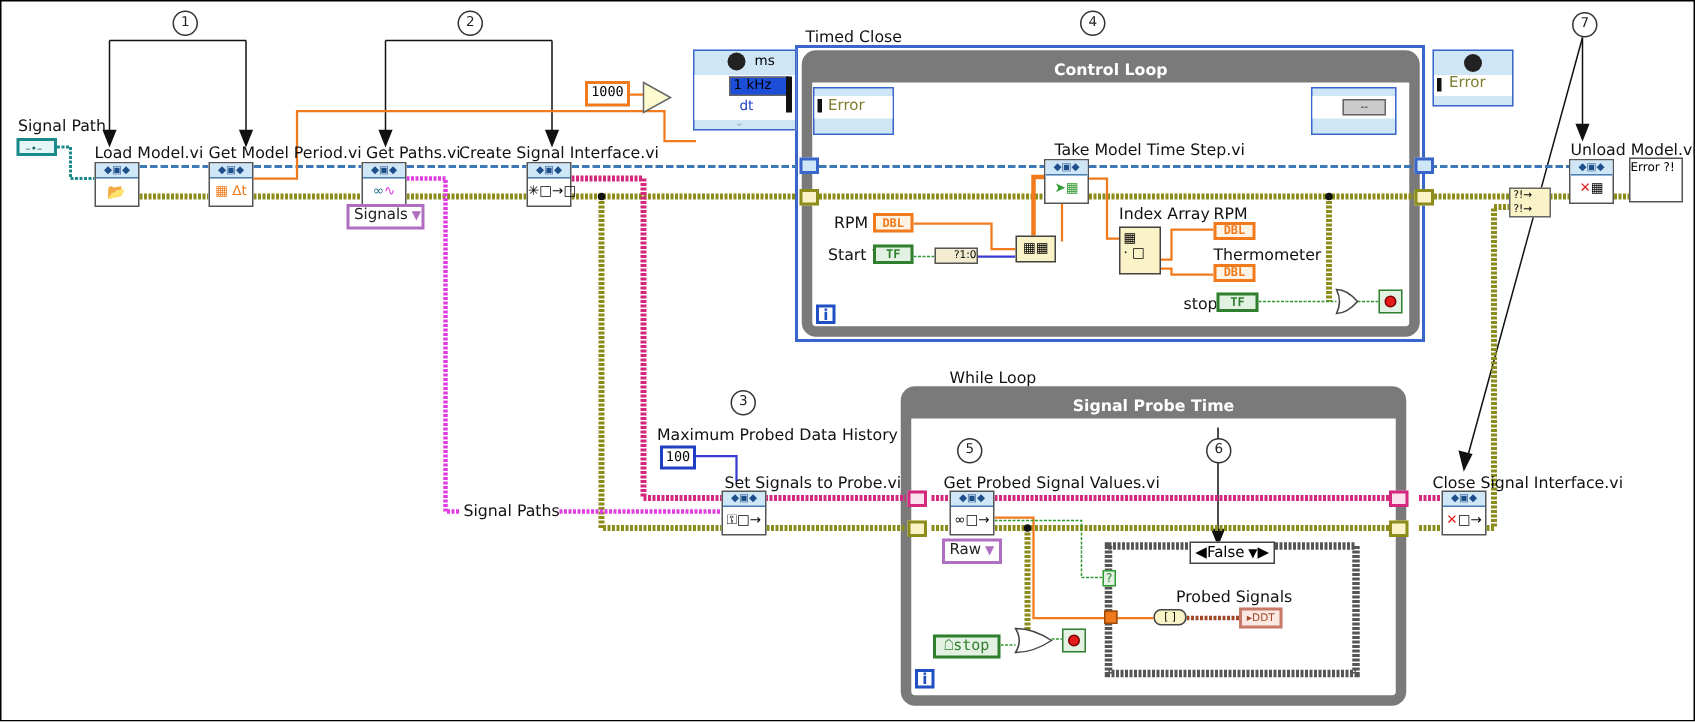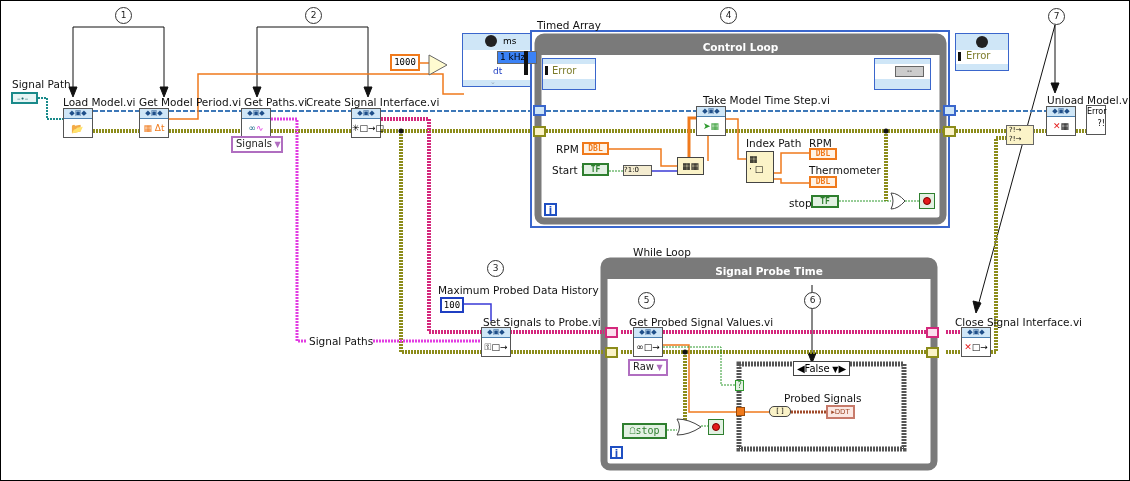--- a/index.html
+++ b/index.html
@@ -166,36 +166,36 @@
       <div class="top">◆▣◆</div>
       <div class="body" style="font-size:9px">∞□→</div>
     </div>
 <div class="vi" style="left:960px;top:326px">
       <div class="top">◆▣◆</div>
       <div class="body" style="font-size:9px"><span style="color:#e41b1b">✕</span>□→</div>
     </div>
 
 <div class="node" style="left:1005px;top:124px;width:28px;height:20px;border:1px solid #666;background:#fbf3c8;font-size:7px;line-height:9px;padding-left:2px">?!→<br>?!→</div>
 
-<div class="node" style="left:1085px;top:104px;width:20px;height:30px;border:1px solid #555;font-size:8px;text-align:right;line-height:12px"><span>Error ?!</span></div>
+<div class="node" style="left:1085px;top:104px;width:36px;height:30px;border:1px solid #555;font-size:8px;text-align:left;line-height:12px"><span>Error ?!</span></div>
 
 <div class="ring" style="left:230px;top:135px;width:52px;height:17px"><span>Signals</span><span style="color:#b06ec0;font-size:8px"> ▼</span></div>
 <div class="ring" style="left:627px;top:358px;width:40px;height:17px"><span>Raw</span><span style="color:#b06ec0;font-size:8px"> ▼</span></div>
 
 <div class="const" style="left:389px;top:53px;width:30px;height:17px;border-color:#f07a1c;line-height:13px">1000</div>
 <div class="const" style="left:439px;top:296px;width:24px;height:16px;border-color:#1f3fc2;line-height:12px">100</div>
 <div class="lbl" style="left:437px;top:283px">Maximum Probed Data History</div>
 <div class="lbl" style="left:308px;top:334px">Signal Paths</div>
 
-<div class="lbl" style="left:536px;top:18px">Timed Array</div>
+<div class="lbl" style="left:536px;top:18px">Timed Close</div>
 <div class="tbox" style="left:461px;top:32px;width:69px;height:54px">
   <div style="position:absolute;left:22px;top:1px;width:12px;height:12px;border-radius:50%;background:#222"></div>
   <span style="position:absolute;left:40px;top:2px;font-size:9px">ms</span>
   <div style="position:absolute;left:0;top:16px;width:67px;height:30px;background:#fff"></div>
-  <span style="position:absolute;left:34px;top:17px;width:36px;height:11px;background:#3b82f6;border:1px solid #666;font-size:9px;line-height:10px;padding-left:2px">1 kHz</span>
+  <span style="position:absolute;left:23px;top:17px;width:36px;height:11px;background:#1d4ed8;border:1px solid #666;font-size:9px;line-height:10px;padding-left:2px">1 kHz</span>
   <span style="position:absolute;left:30px;top:32px;font-size:9px;color:#1f3fc2">dt</span>
   <div style="position:absolute;left:61px;top:17px;width:4px;height:24px;background:#111"></div>
   <span style="position:absolute;left:27px;top:44px;font-size:7px;color:#9ab">⌄</span>
 </div>
 <div class="tbox" style="left:541px;top:57px;width:54px;height:32px">
   <div class="errcell" style="left:0;top:5px;width:52px;height:15px">
         <span style="position:absolute;left:2px;top:2px;width:3px;height:9px;background:#111"></span>
         <span style="position:absolute;left:9px;top:1px">Error</span>
       </div>
 </div>
@@ -215,23 +215,23 @@
 
 <div class="tunnel" style="left:532px;top:104px;border-color:#3a66cc;background:#cfe6f7"></div>
 <div class="tunnel" style="left:532px;top:125px;border-color:#8c8c1a;background:#fbf3c8"></div>
 <div class="tunnel" style="left:942px;top:104px;border-color:#3a66cc;background:#cfe6f7"></div>
 <div class="tunnel" style="left:942px;top:125px;border-color:#8c8c1a;background:#fbf3c8"></div>
 
 <div class="lbl" style="left:555px;top:142px">RPM</div>
 <div class="ctl" style="left:581px;top:141px;width:27px;height:13px;border-color:#f07a1c;color:#f07a1c;background:#fff3e6;line-height:9px">DBL</div>
 <div class="lbl" style="left:551px;top:163px">Start ?</div>
 <div class="ctl" style="left:581px;top:162px;width:27px;height:13px;border-color:#2f7f2f;color:#2f7f2f;background:#e3f1e3;line-height:9px">TF</div>
-<div class="node" style="left:622px;top:164px;width:29px;height:11px;border:1px solid #555;background:#f4ecd0;font-size:7px;line-height:9px;text-align:left">?1:0</div>
+<div class="node" style="left:622px;top:164px;width:29px;height:11px;border:1px solid #555;background:#f4ecd0;font-size:7px;line-height:9px;text-align:right">?1:0</div>
 <div class="node" style="left:676px;top:156px;width:27px;height:18px;border:1px solid #444;background:#fbf3c8;font-size:9px;line-height:16px;text-align:center">▦▦</div>
-<div class="lbl" style="left:745px;top:136px">Index Path</div>
+<div class="lbl" style="left:745px;top:136px">Index Array</div>
 <div class="node" style="left:745px;top:150px;width:28px;height:32px;border:1px solid #444;background:#fbf3c8;font-size:9px;padding:2px">▦<br>· □</div>
 <div class="lbl" style="left:808px;top:136px">RPM</div>
 <div class="ctl" style="left:808px;top:147px;width:28px;height:12px;border-color:#f07a1c;color:#f07a1c;background:#fff3e6;line-height:8px">DBL</div>
 <div class="lbl" style="left:808px;top:163px">Thermometer</div>
 <div class="ctl" style="left:808px;top:175px;width:28px;height:12px;border-color:#f07a1c;color:#f07a1c;background:#fff3e6;line-height:8px">DBL</div>
 <div class="lbl" style="left:788px;top:196px">stop</div>
 <div class="ctl" style="left:810px;top:194px;width:28px;height:13px;border-color:#2f7f2f;color:#2f7f2f;background:#e3f1e3;line-height:9px">TF</div>
 <div class="stop-term" style="left:918px;top:192px"></div>
 <div class="iicon" style="left:543px;top:202px">i</div>
 

